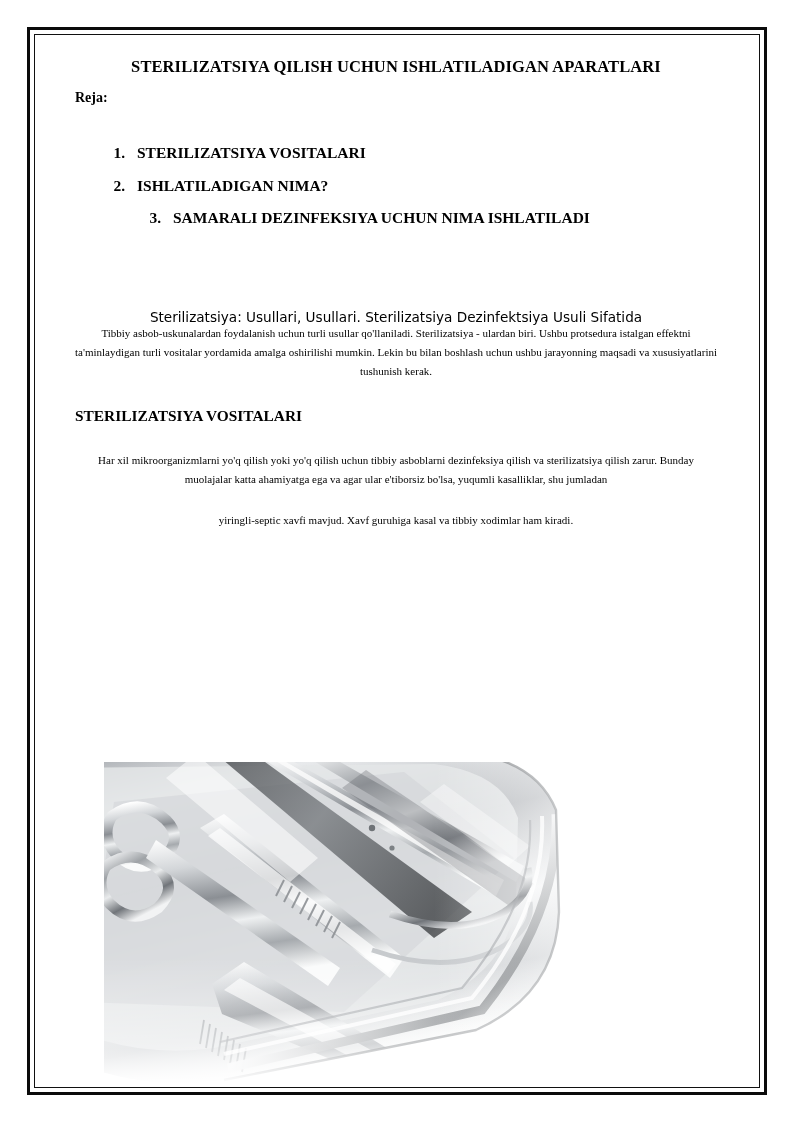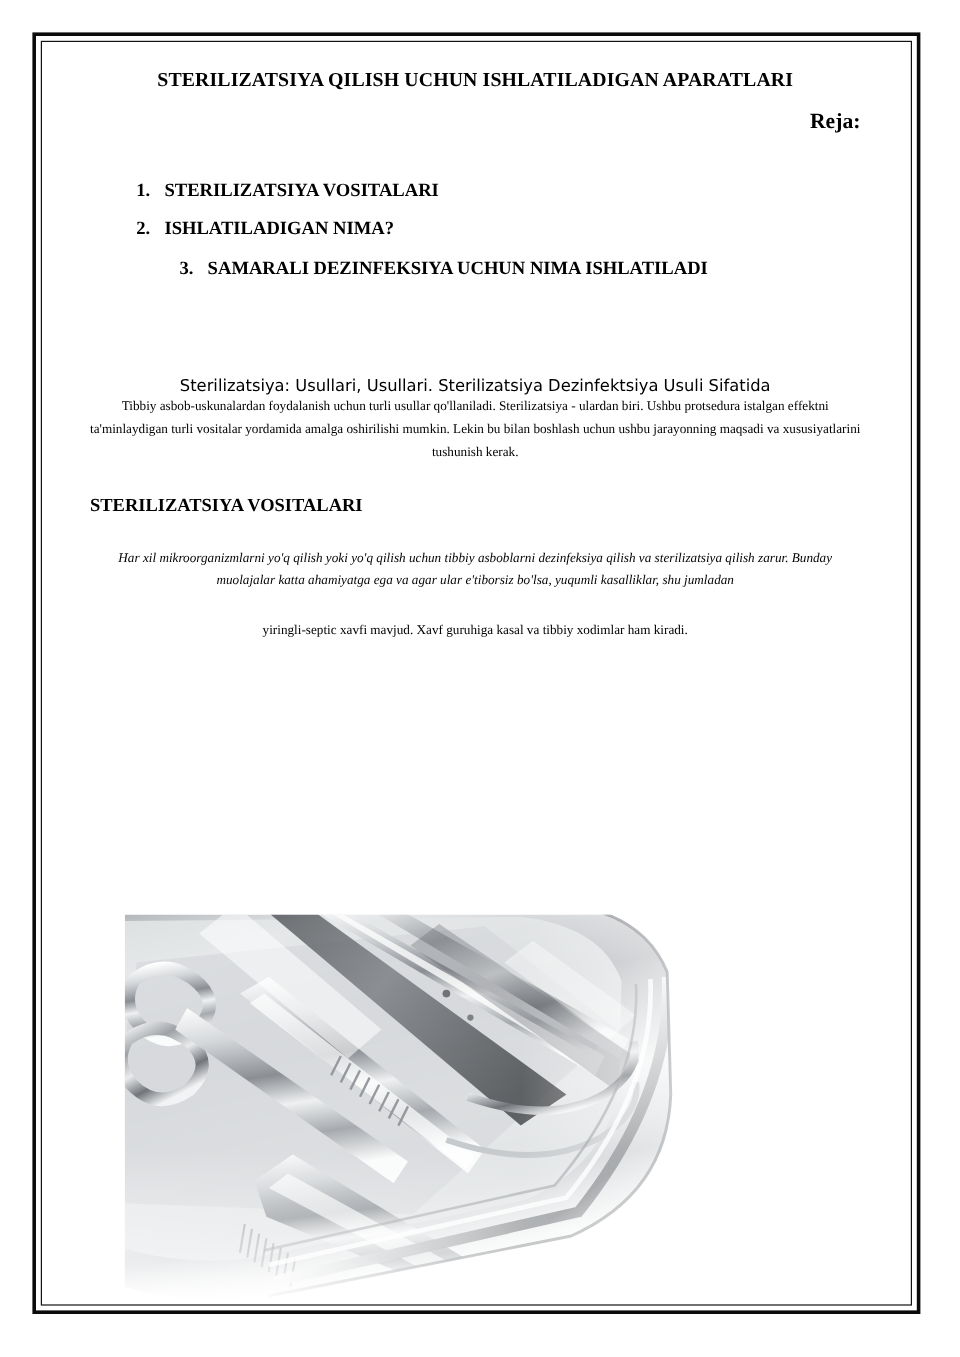--- a/index.html
+++ b/index.html
@@ -47,23 +47,23 @@
   
   .doc-title {
     font-size: 16.5px;
     font-weight: bold;
     text-align: center;
     letter-spacing: 0.1px;
     margin: 0;
     line-height: 1.35;
   }
   .doc-subtitle {
-    font-size: 18px;
-    font-weight: bold;
-    text-align: right;
+    font-size: 14px;
+    font-weight: bold;
+    text-align: left;
     margin: 11px 0 0 0;
     line-height: 1.35;
   }
 
   
   ol.reja-list {
     margin: 37px 0 0 0;
     padding-left: 54px;
     list-style-position: outside;
   }
@@ -93,21 +93,21 @@
     text-align: center;
   }
 
   .sec-head {
     font-size: 15.4px;
     font-weight: bold;
     margin: 26px 0 0 0;
     line-height: 1.2;
   }
 
-  #par2 { margin-top: 25px; font-style: italic; }
+  #par2 { margin-top: 25px; }
   #par3 { margin-top: 22px; }
 
   
   #photo-wrap {
     position: absolute;
     left: 29px;
     top: 706px;
     width: 487px;
     height: 322px;
     overflow: hidden;

